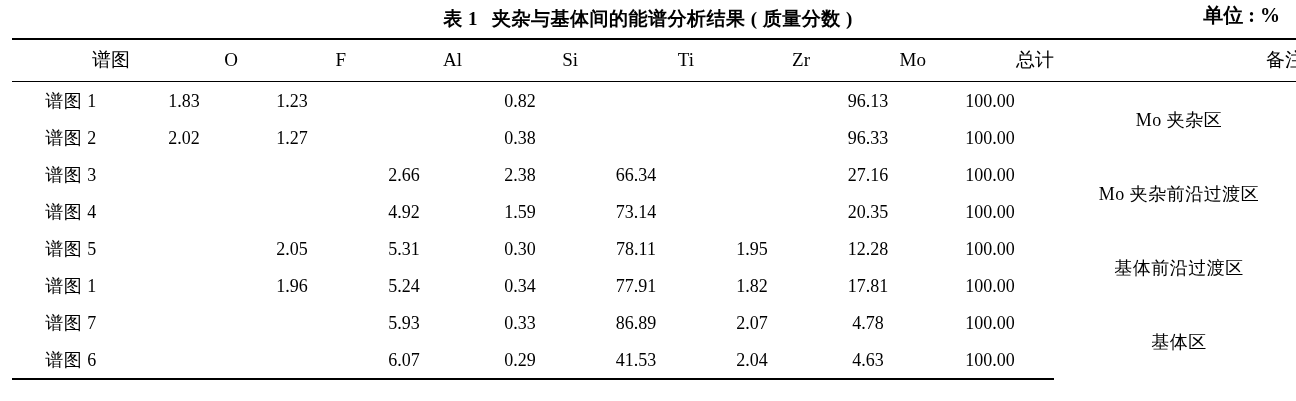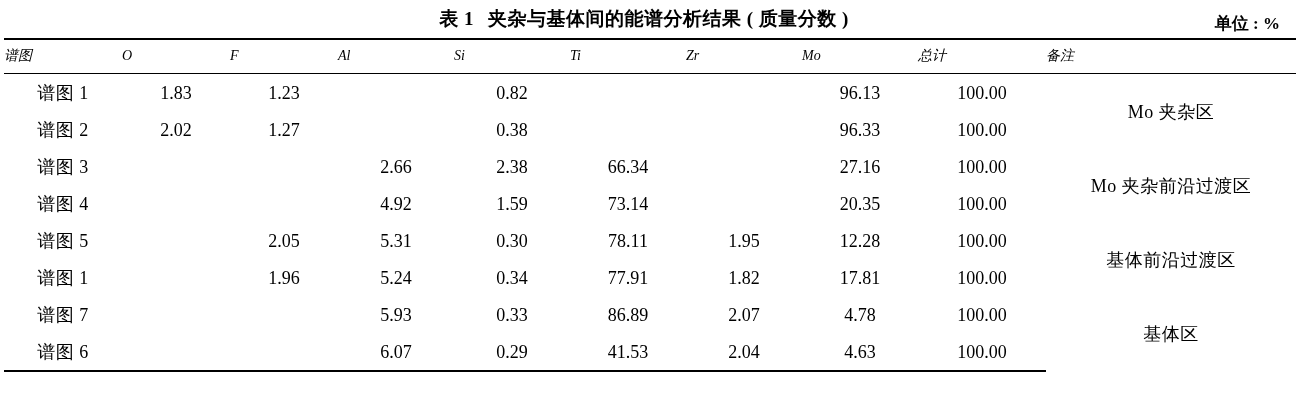--- a/index.html
+++ b/index.html
@@ -12,21 +12,21 @@
     height: 401px;
     font-family: "Liberation Serif", "DejaVu Serif", serif;
     color: #000000;
     overflow: hidden;
   }
   .page {
     position: relative;
     width: 1296px;
     height: 401px;
     box-sizing: border-box;
-    padding: 6px 8px 0 0;
+    padding: 6px 8px 0 8px;
   }
   .caption-row {
     display: flex;
     align-items: baseline;
     justify-content: center;
     position: relative;
     height: 30px;
     margin: 0 4px 2px 4px;
   }
   .caption {
@@ -34,46 +34,45 @@
     font-weight: bold;
     letter-spacing: 0.5px;
     white-space: nowrap;
   }
   .caption .caption-no {
     margin-right: 14px;
   }
   .unit {
     position: absolute;
     right: 4px;
-    bottom: 1px;
-    font-size: 17px;
+    bottom: 7px;
+    font-size: 20px;
     font-weight: bold;
     white-space: nowrap;
   }
   table.spec {
     width: 1280px;
     margin: 0 4px;
     border-collapse: collapse;
     table-layout: fixed;
     font-size: 18px;
   }
   table.spec col.c-name  { width: 118px; }
   table.spec col.c-el    { width: 108px; }
   table.spec col.c-el-w  { width: 116px; }
   table.spec col.c-total { width: 128px; }
   table.spec col.c-note  { width: 250px; }
 
   table.spec thead th {
     font-weight: normal;
-    font-size: 14px;
+    font-size: 19px;
     padding: 7px 0 8px 0;
-    text-align: left;
+    text-align: right;
     border-top: 2.5px solid #000;
     border-bottom: 1.2px solid #000;
-    font-style: italic;
   }
   table.spec tbody td {
     padding: 6px 0 5px 0;
     text-align: center;
     font-size: 18px;
     height: 26px;
   }
   table.spec tbody tr.last td {
     border-bottom: 2.5px solid #000;
   }

